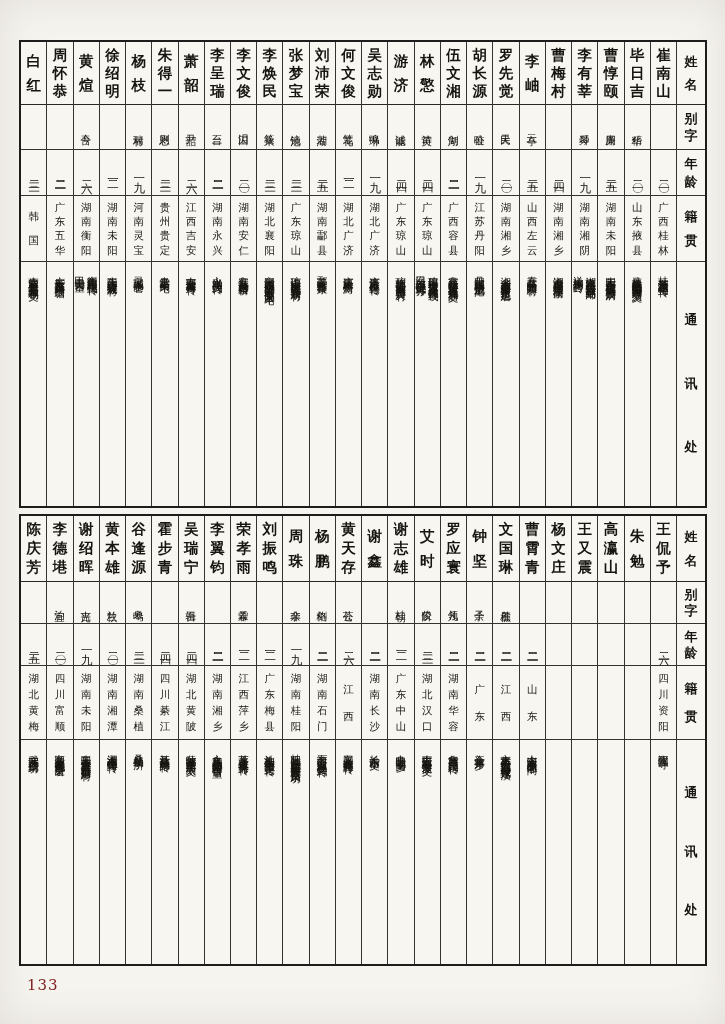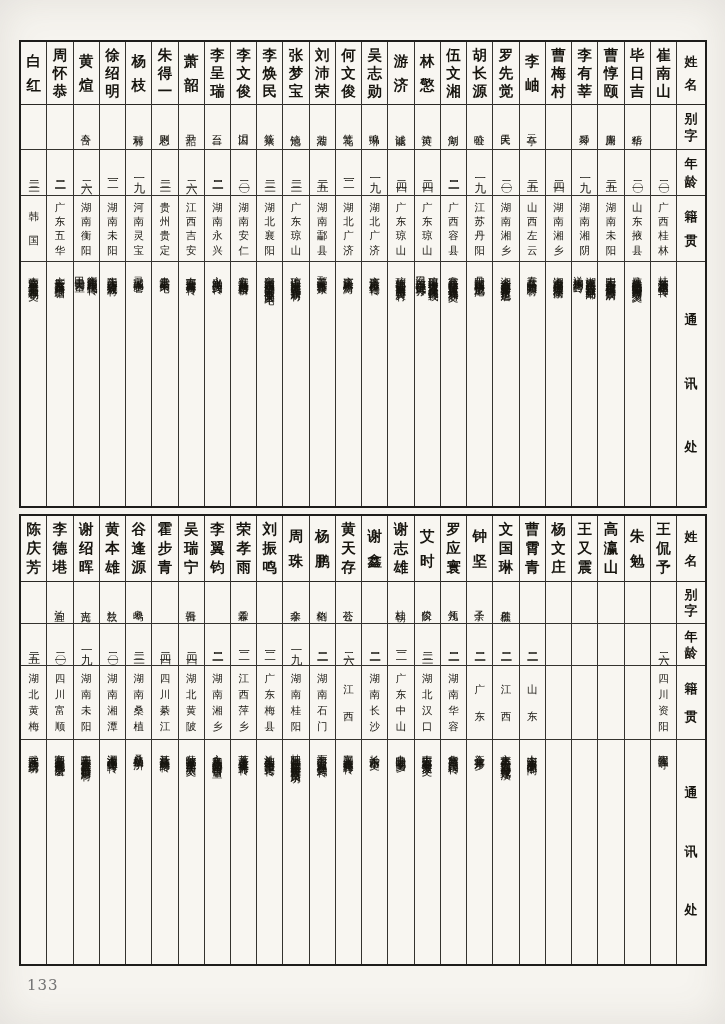--- a/index.html
+++ b/index.html
@@ -30,21 +30,21 @@
   .t2 .r-contact{flex:1;align-items:flex-start;padding-top:6px;}
   
   .name-ch{font-size:14.5px;font-weight:700;line-height:1;}
   .origin-ch{font-size:10.5px;font-weight:500;line-height:1;}
   .vtext{writing-mode:vertical-rl;text-orientation:upright;}
   .courtesy-text{font-size:10.5px;letter-spacing:1px;line-height:12px;}
   .age-text{font-size:11.5px;letter-spacing:1px;line-height:13px;font-weight:500;}
   .contact-text{font-size:10.5px;letter-spacing:1px;line-height:12.5px;white-space:pre-line;}
   .head-ch{font-size:13px;font-weight:700;line-height:1;}
   .page-number{position:absolute;left:27px;top:976px;font-family:"DejaVu Serif",serif;
-        font-size:15px;color:#737373;letter-spacing:1px;}
+        font-size:15px;color:#7f1d1d;letter-spacing:1px;}
 </style>
 </head>
 <body>
 
 <div class="page">
   <div class="reg-table t1" id="table1">
       <div class="col col-head">
         <div class="cell r-name chars">
           <span class="head-ch">姓</span>
           <span class="head-ch">名</span>

